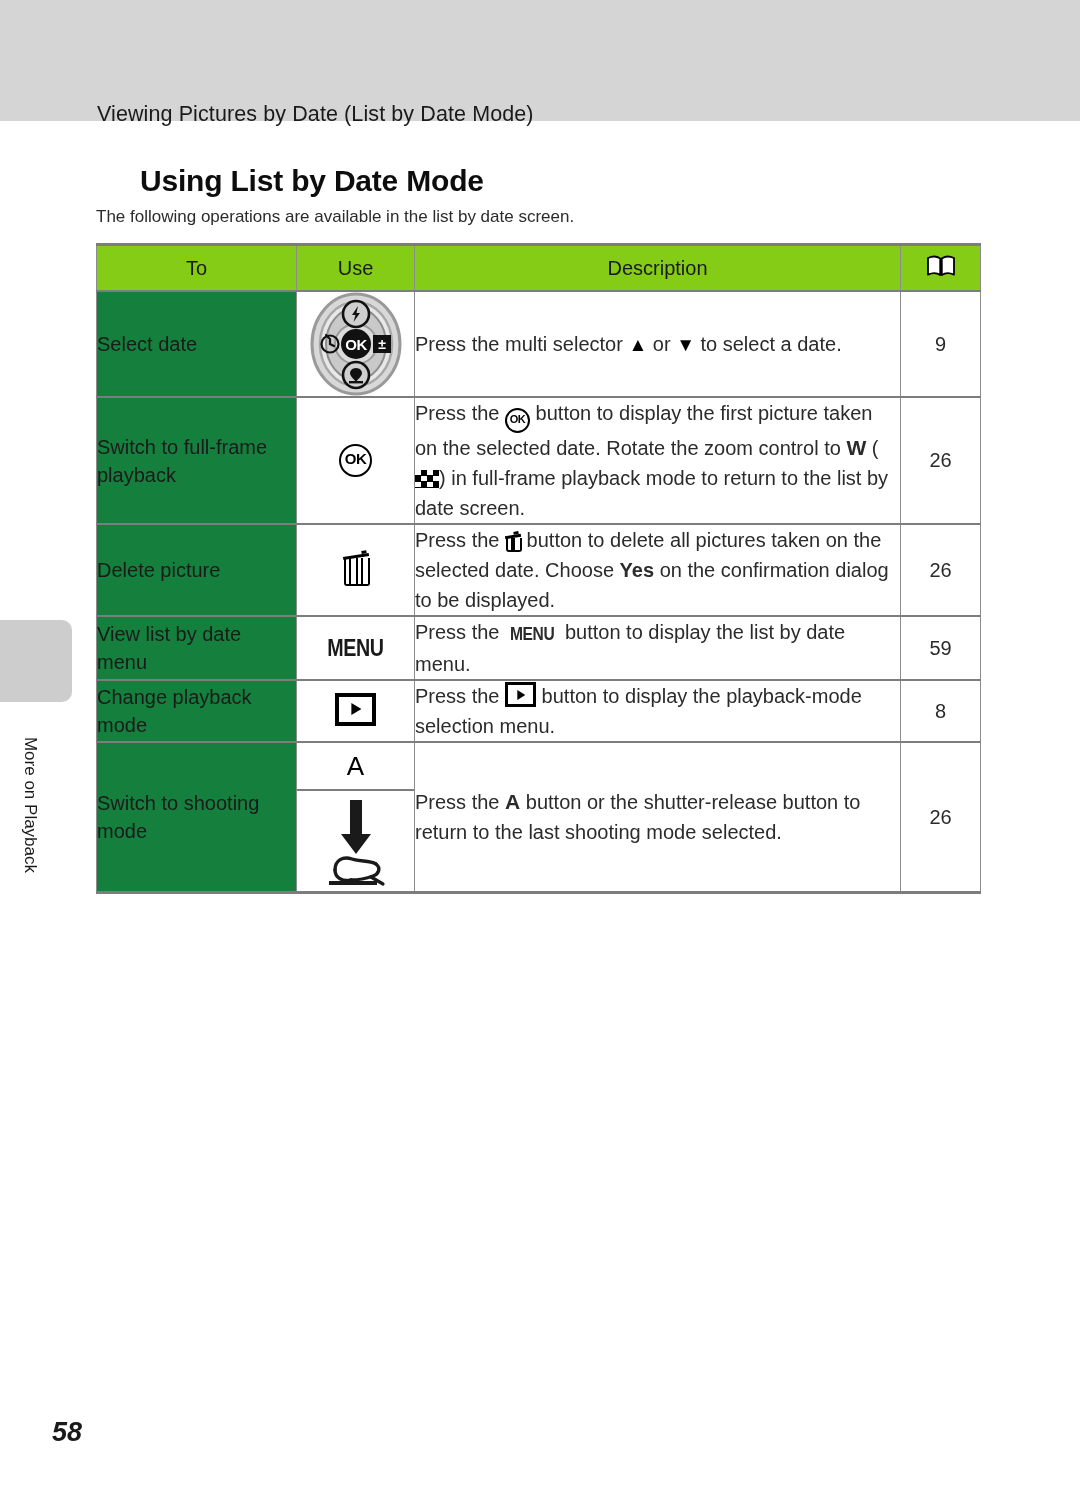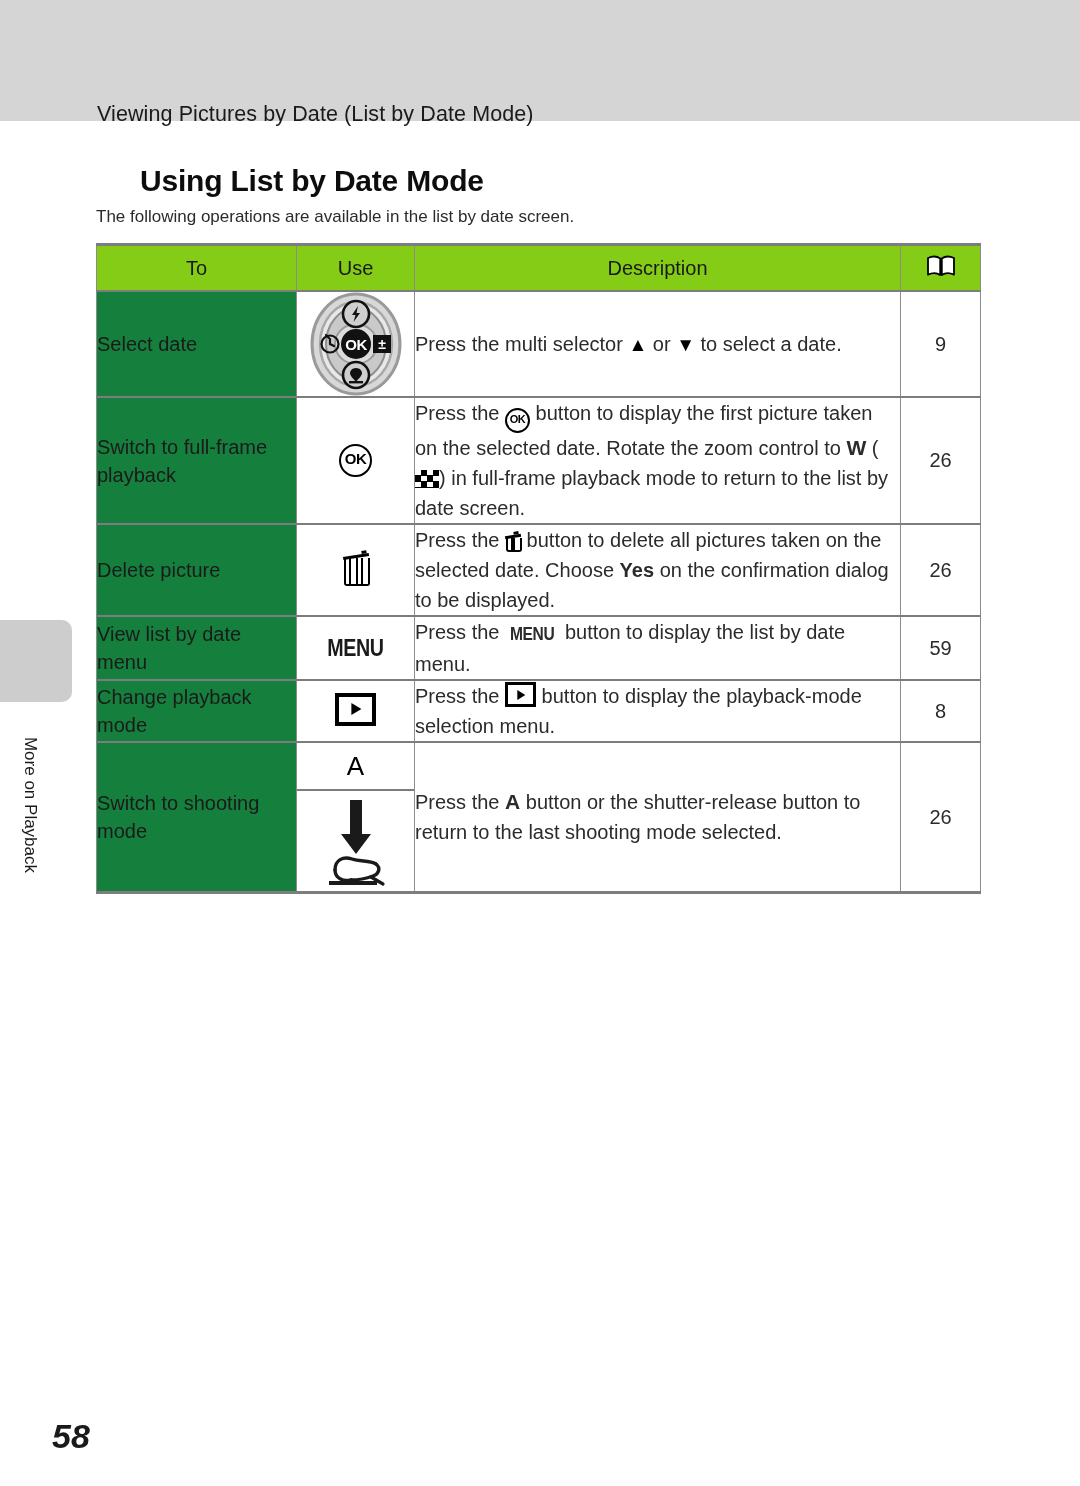--- a/index.html
+++ b/index.html
@@ -295,21 +295,21 @@
     height: 100px;
     display: flex; align-items: center; justify-content: center;
   }
   .press-illo { width: 70px; height: 94px; }
 
   
   .page-number {
     position: absolute;
     left: 52px;
     top: 1417px;
-    font-size: 34px;
+    font-size: 27px;
     font-style: italic;
     font-weight: bold;
     color: #1a1a1a;
   }
 </style>
 </head>
 <body>
 
 <div class="header-band"></div>
 <div class="header-title">Viewing Pictures by Date (List by Date Mode)</div>

